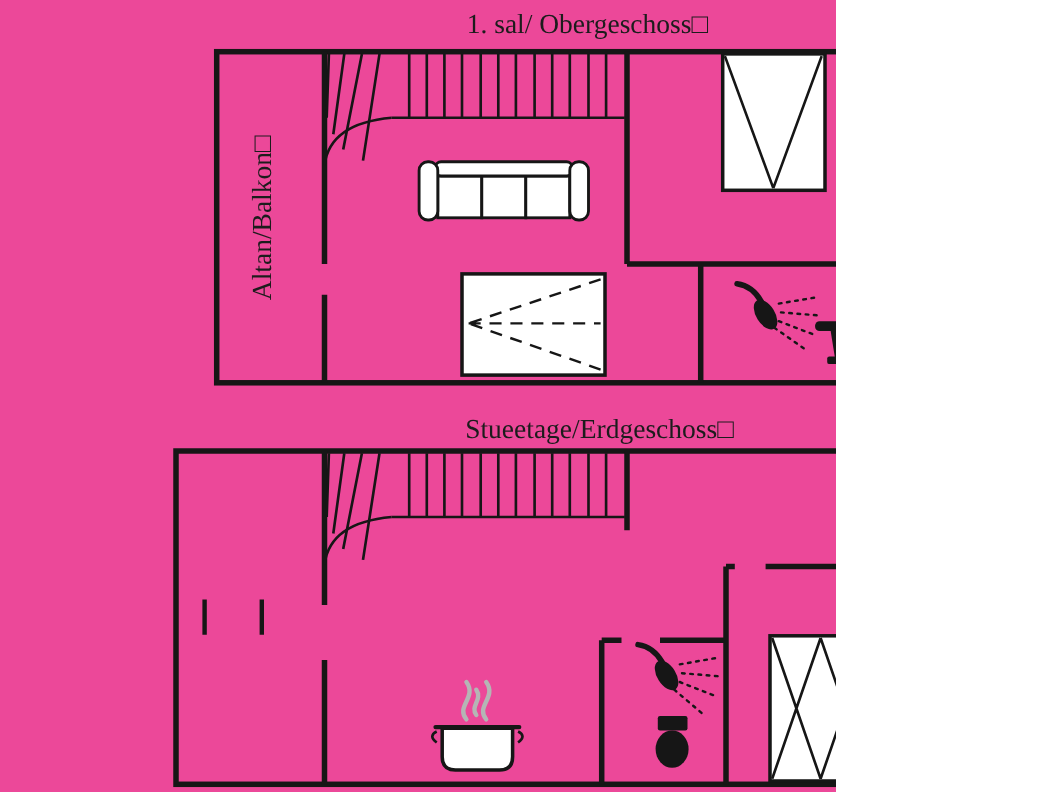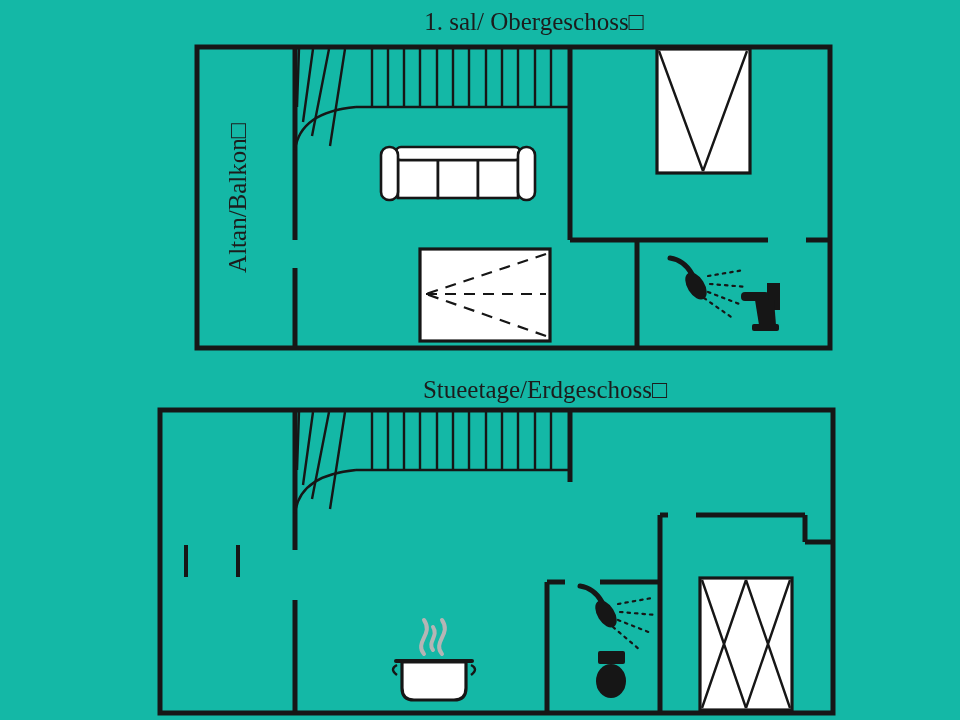--- a/index.html
+++ b/index.html
@@ -1,17 +1,17 @@
 <!DOCTYPE html>
 <html><head>
 <meta charset="utf-8">
 <style>
   html,body { margin:0; padding:0; background:#ffffff; }
   .stage {
-    position:relative; width:960px; height:720px; background:#14b8a6;
+    position:relative; width:760px; height:720px; background:#ec4899;
     font-family:"Liberation Serif", serif; overflow:hidden;
   }
   svg { position:absolute; left:0; top:0; }
   .wall       { stroke:#161616; stroke-width:5; fill:none; stroke-linecap:butt; }
   .thinline   { stroke:#161616; stroke-width:2.4; fill:none; }
   .furn       { stroke:#161616; stroke-width:2.6; fill:#ffffff; }
   .furn-heavy { stroke:#161616; stroke-width:3.2; fill:#ffffff; }
   .dashline   { stroke:#161616; stroke-width:2.2; fill:none; stroke-dasharray:11 8; }
   .blackfill  { fill:#161616; stroke:none; }
   .spray      { stroke:#161616; stroke-width:2.2; fill:none; stroke-dasharray:2.5 5; stroke-linecap:round; }

